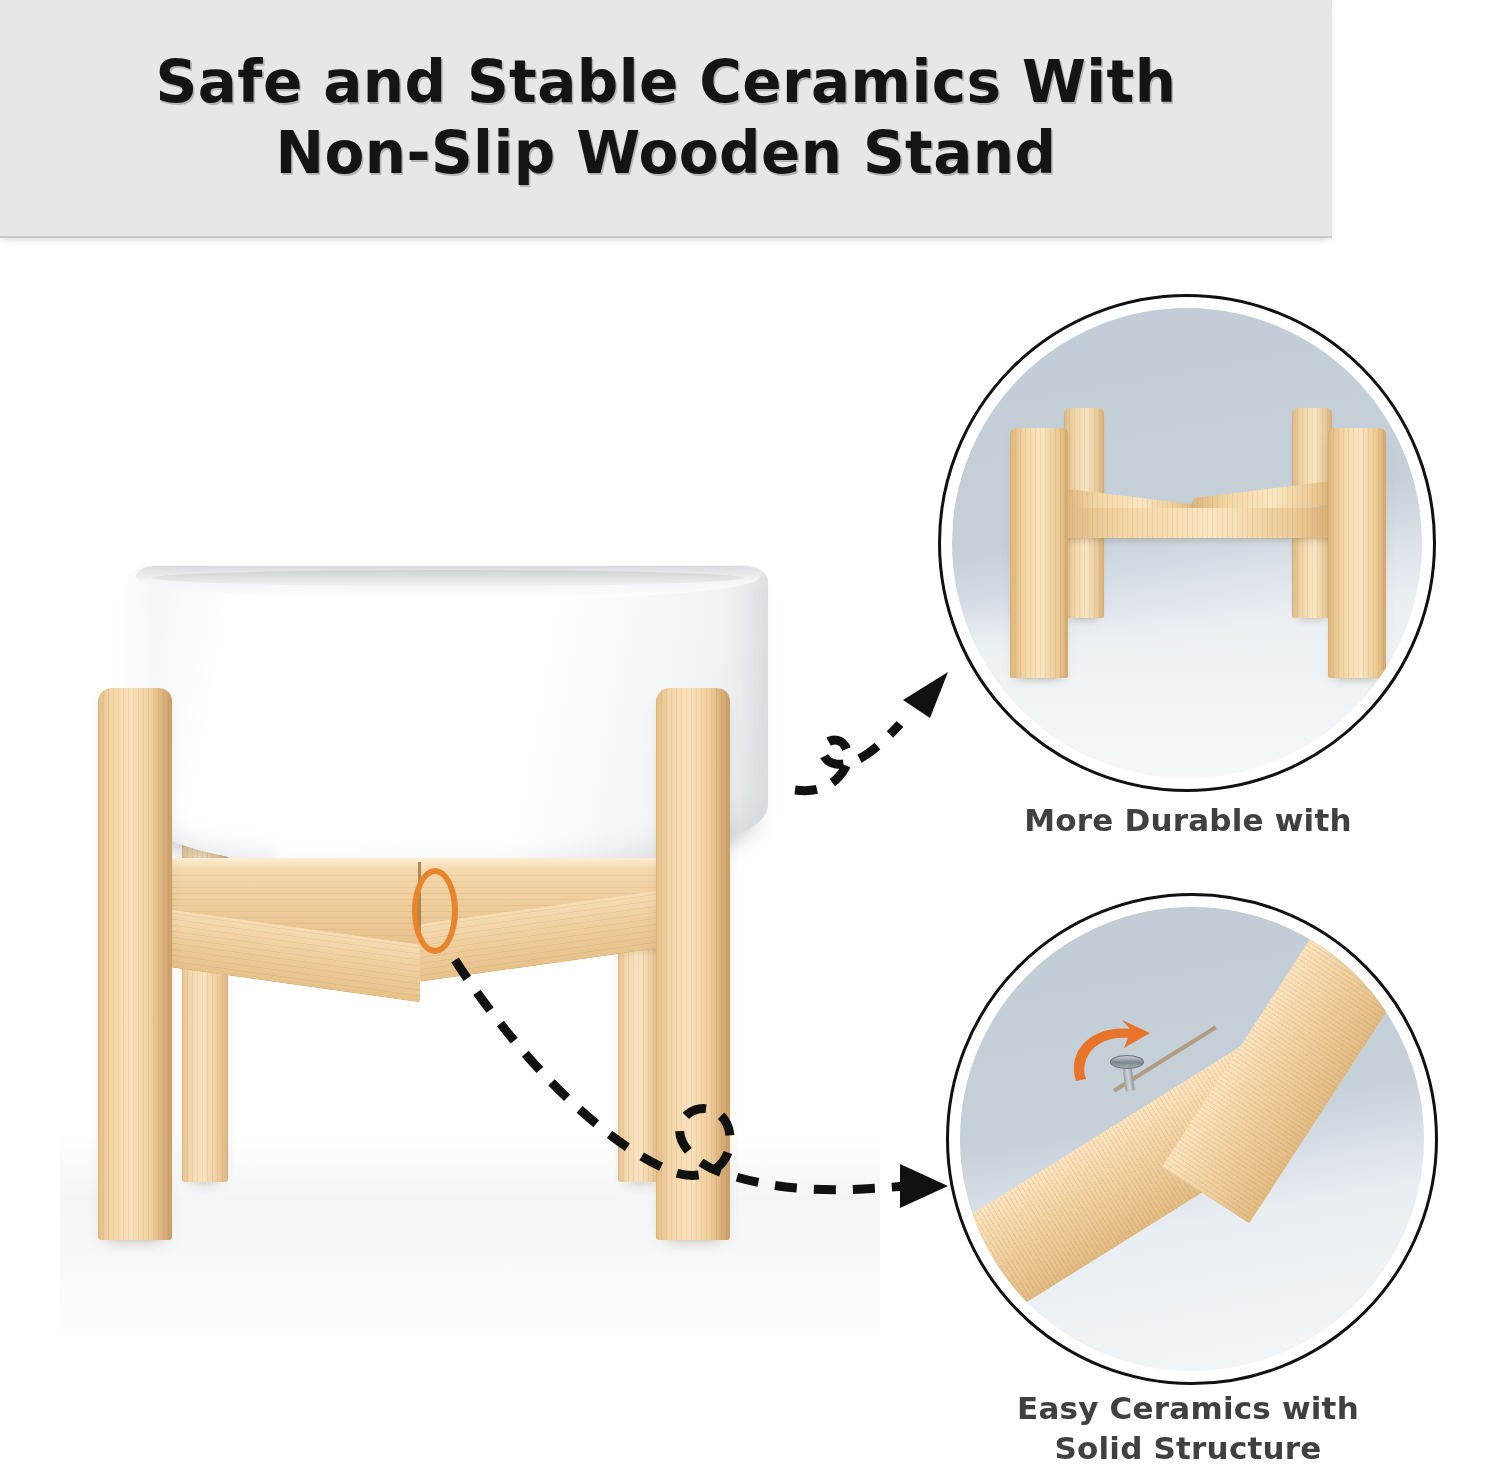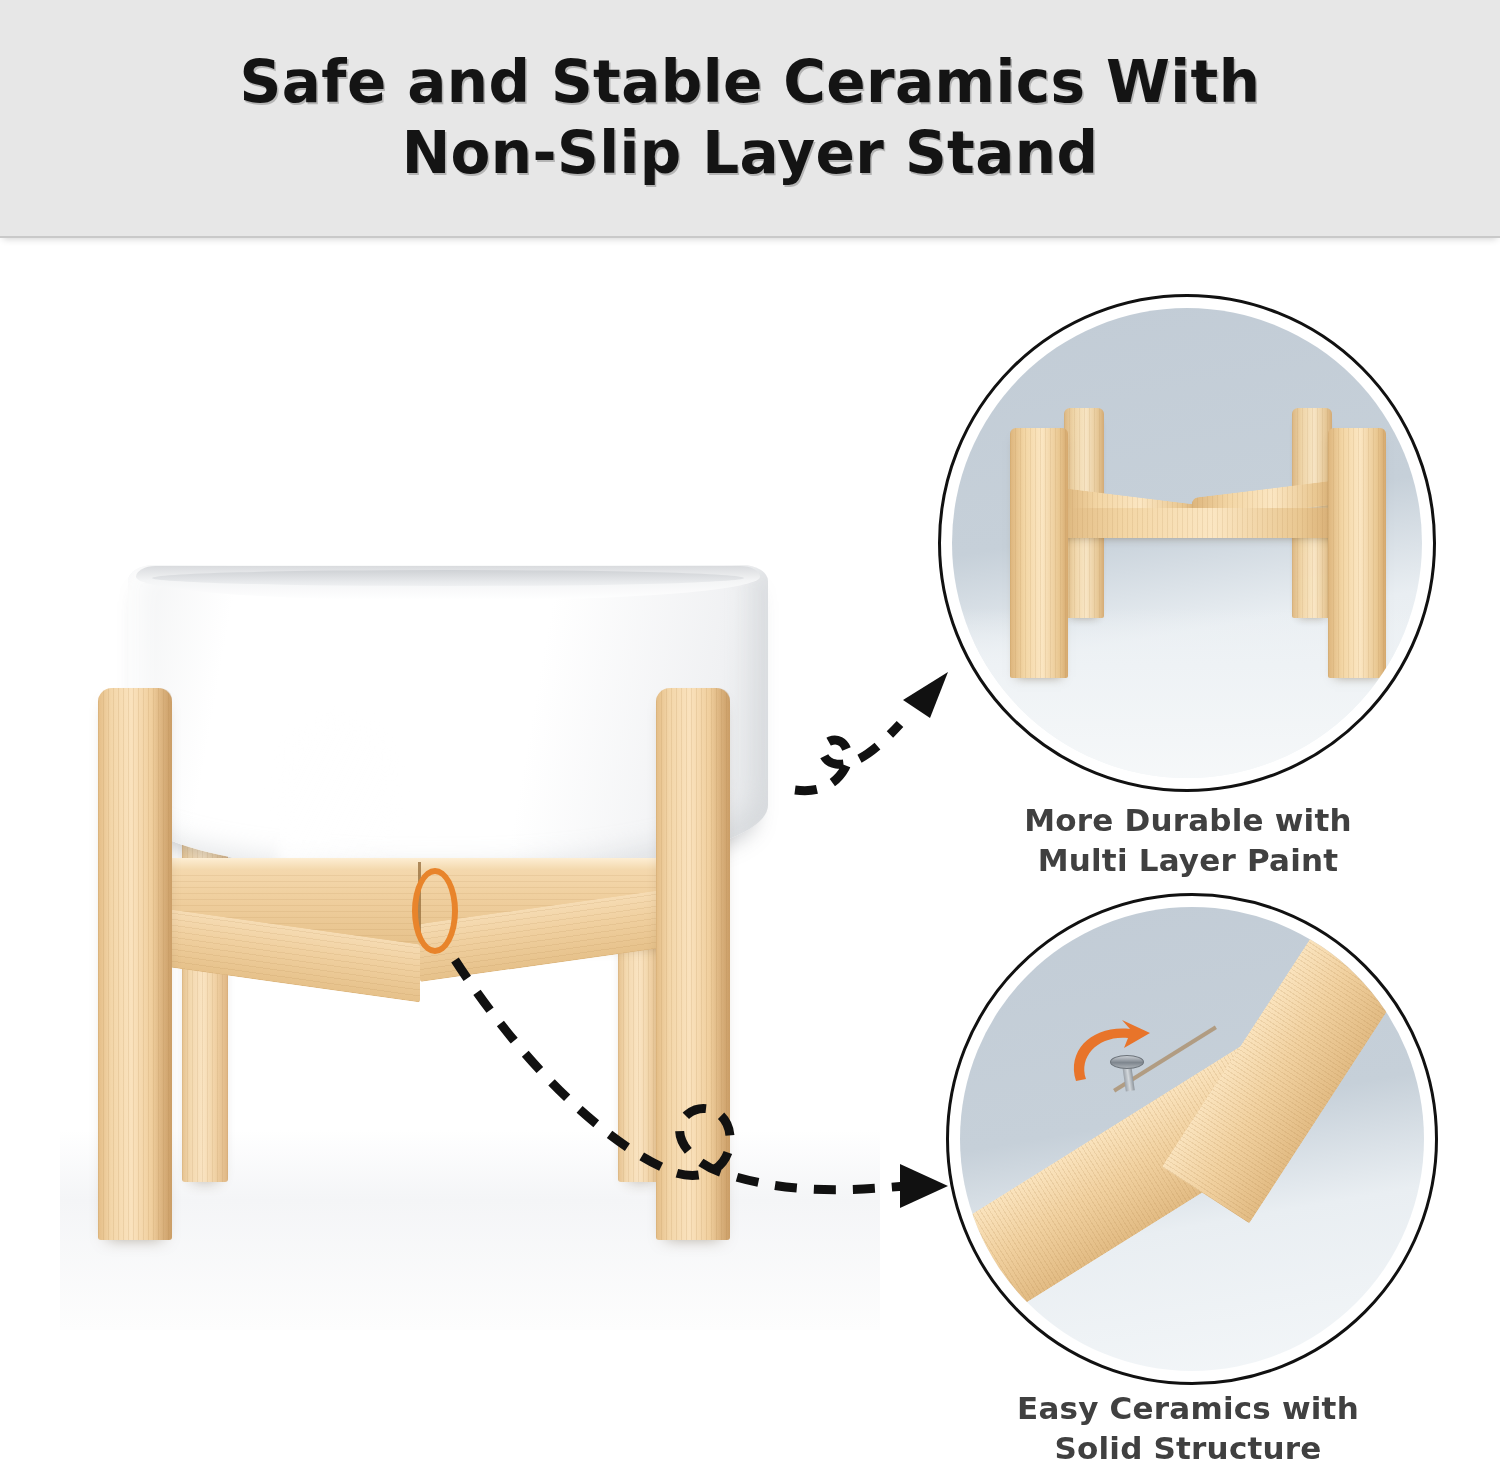--- a/index.html
+++ b/index.html
@@ -6,21 +6,21 @@
   html, body {
     width: 1500px; height: 1464px;
     background: #ffffff;
     font-family: "DejaVu Sans", sans-serif;
     overflow: hidden;
   }
   #root { position: relative; width: 1500px; height: 1464px; background: #fff; }
 
   
   .header-band {
-    position: absolute; left: 0; top: 0; width: 1500px; height: 238px;
+    position: absolute; left: 0; top: 0; width: 1332px; height: 238px;
     background: #e7e7e7;
     border-bottom: 2px solid #c9c9c9;
     box-shadow: 0 4px 7px -3px rgba(0,0,0,0.18);
     display: flex; align-items: center; justify-content: center;
   }
   .header-title {
     text-align: center;
     color: #141414;
     font-family: "DejaVu Sans", sans-serif;
     font-weight: 700;
@@ -188,21 +188,21 @@
   .callouts { position: absolute; left: 0; top: 0; width: 1500px; height: 1464px; pointer-events: none; }
 </style>
 </head>
 <body>
 
 <div id="root">
 
   <div class="header-band">
     <div class="header-title">
       <span class="ln">Safe and Stable Ceramics With</span>
-      <span class="ln">Non-Slip Layer Stand</span>
+      <span class="ln">Non-Slip Wooden Stand</span>
     </div>
   </div>
 
   <div class="hero">
     <div class="hero-floor"></div>
 
     <div class="leg back-left wood"></div>
     <div class="leg back-right wood"></div>
 
     <div class="bowl">
@@ -235,21 +235,20 @@
       <div class="bl legC"></div>
       <div class="bl dA"></div>
       <div class="bl dB"></div>
       <div class="bl railA"></div>
       <div class="bl legA"></div>
       <div class="bl legD"></div>
     </div>
   </div>
   <div class="caption" style="left:928px; top:800px;">
     <span class="ln">More Durable with</span>
-    <span class="ln">Multi Layer Paint</span>
   </div>
 
   <div class="inset-ring" style="left:946px; top:893px; width:492px; height:492px;"></div>
   <div class="inset-photo" style="left:960px; top:907px; width:464px; height:464px;">
     <div class="c2">
       <div class="plank p1"></div>
       <div class="plank p2"></div>
       <div class="seam"></div>
       <svg class="rot-arrow" viewBox="0 0 110 92">
         <path d="M12 66 C2 34, 30 10, 66 14 L58 5 L86 18 L60 33 L64 23 C36 20, 14 40, 22 64 Z" fill="#e8742a"></path>

